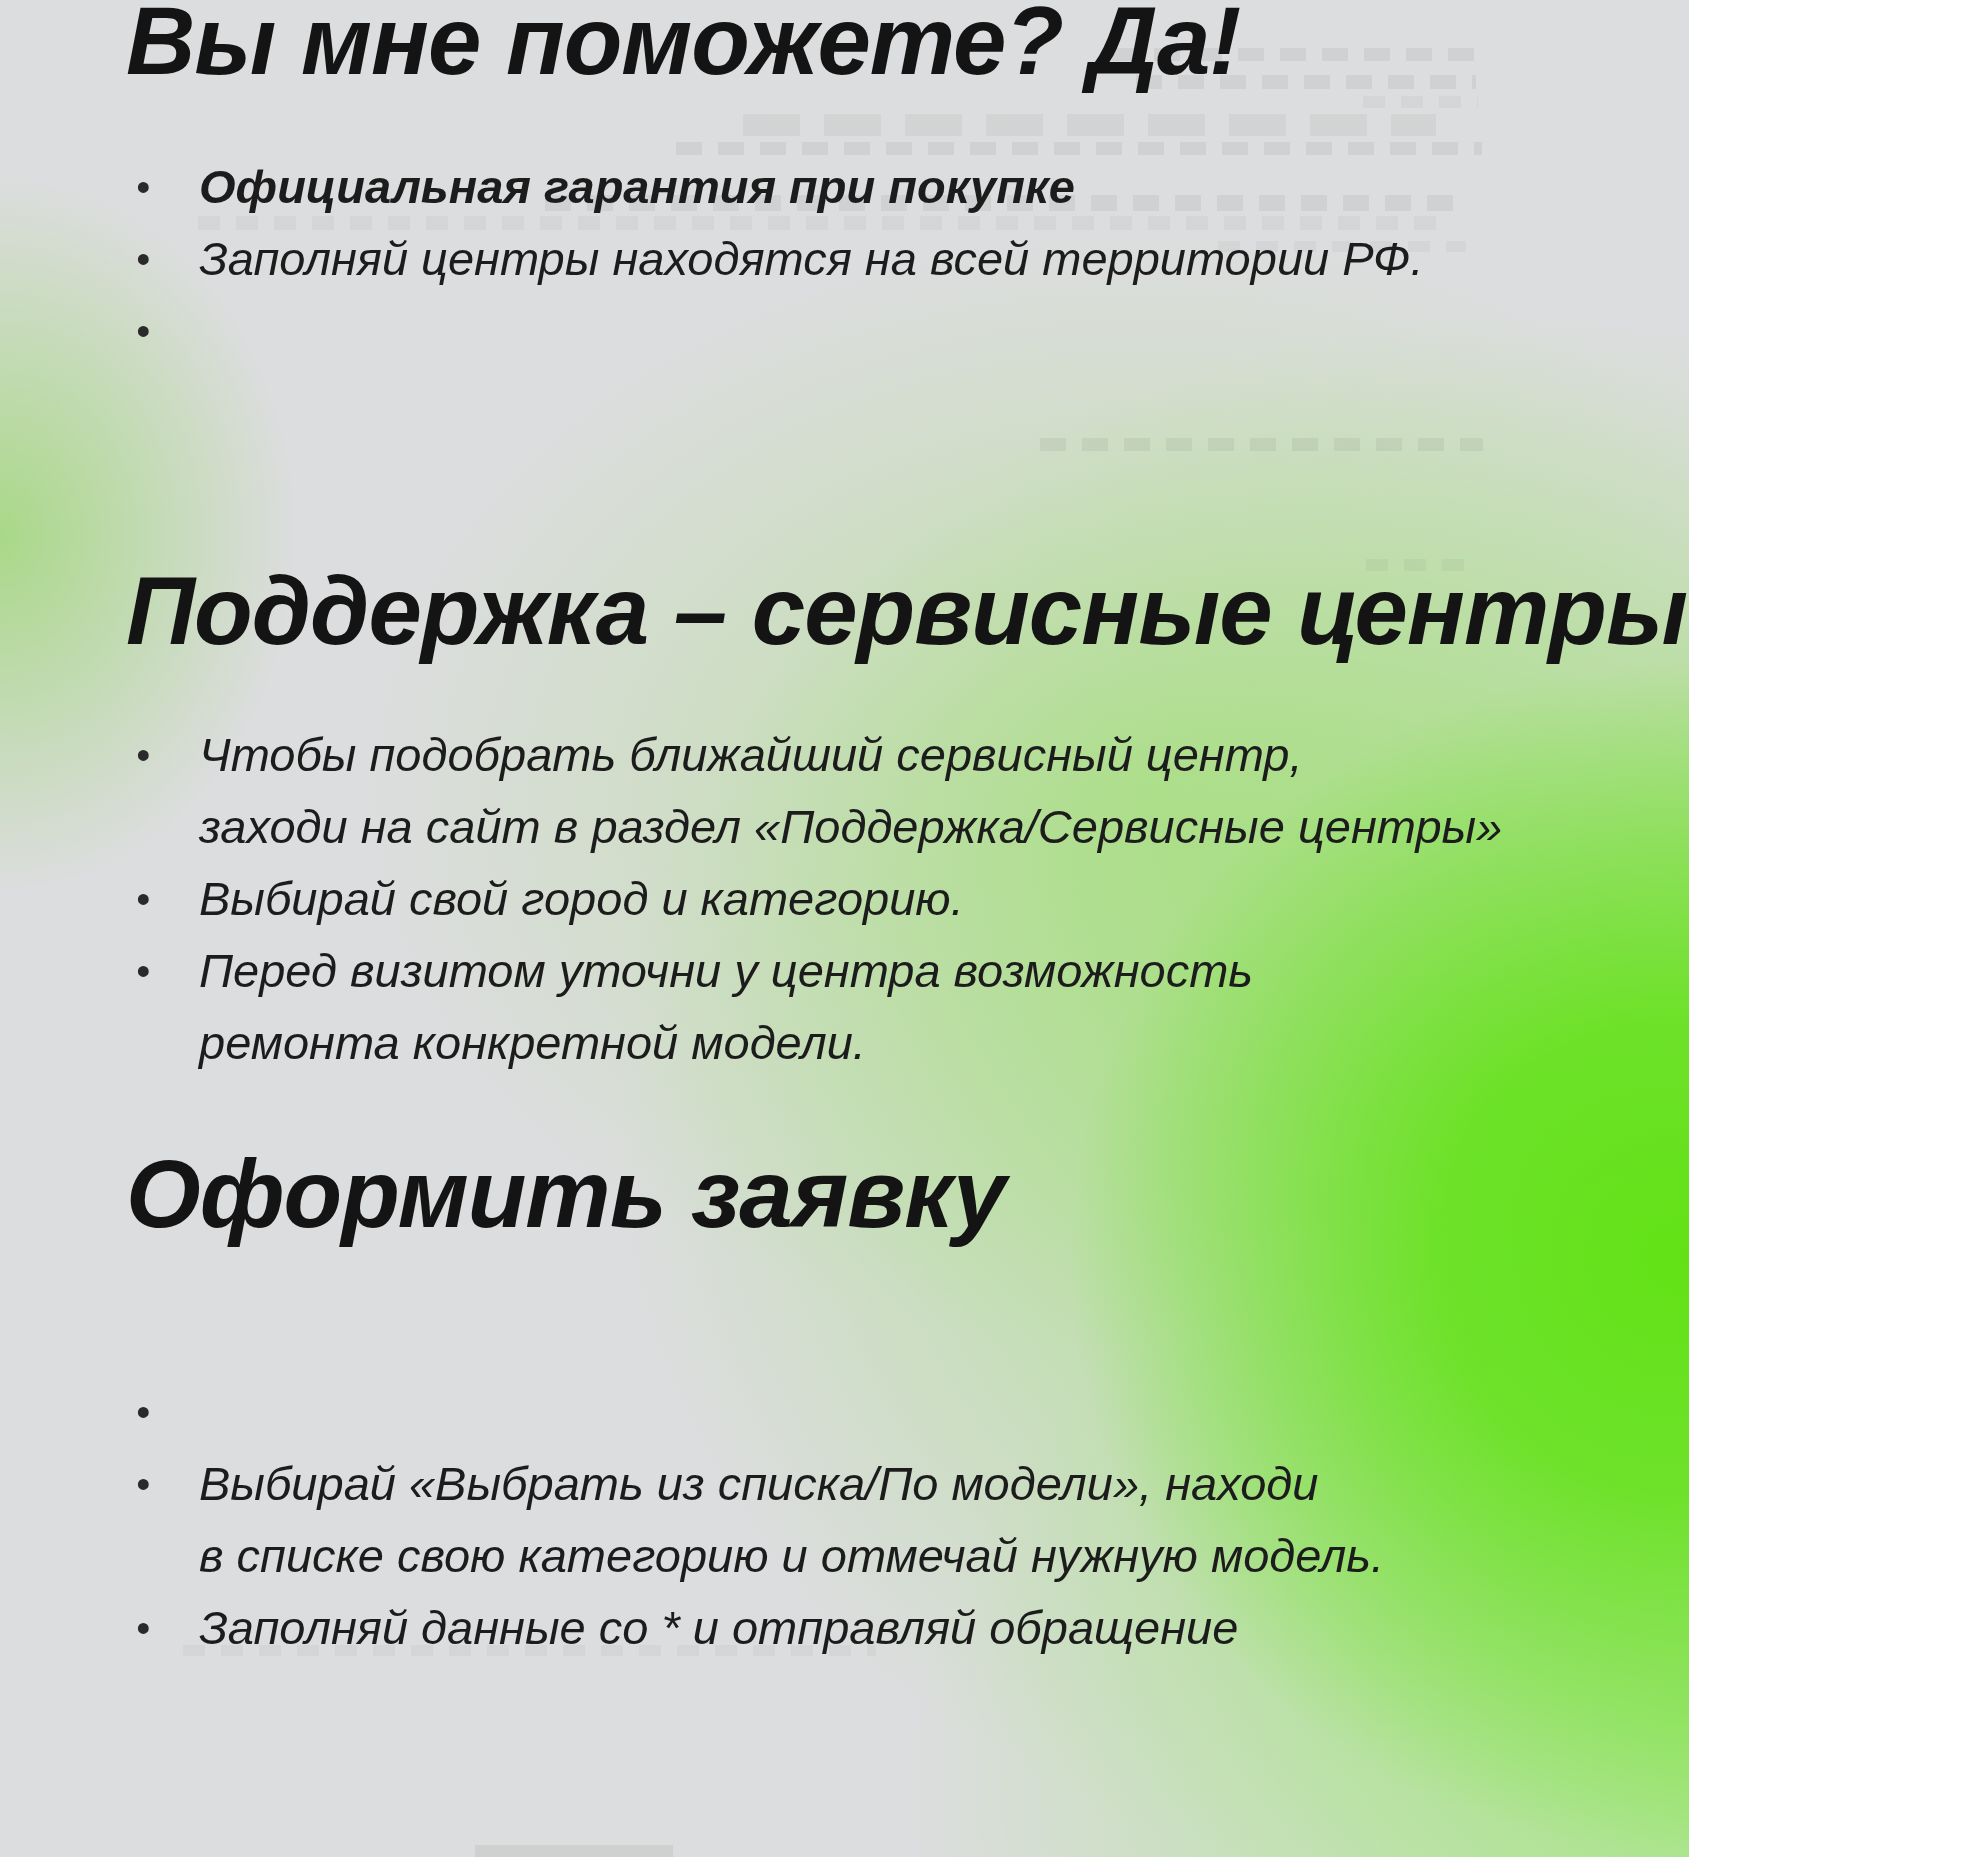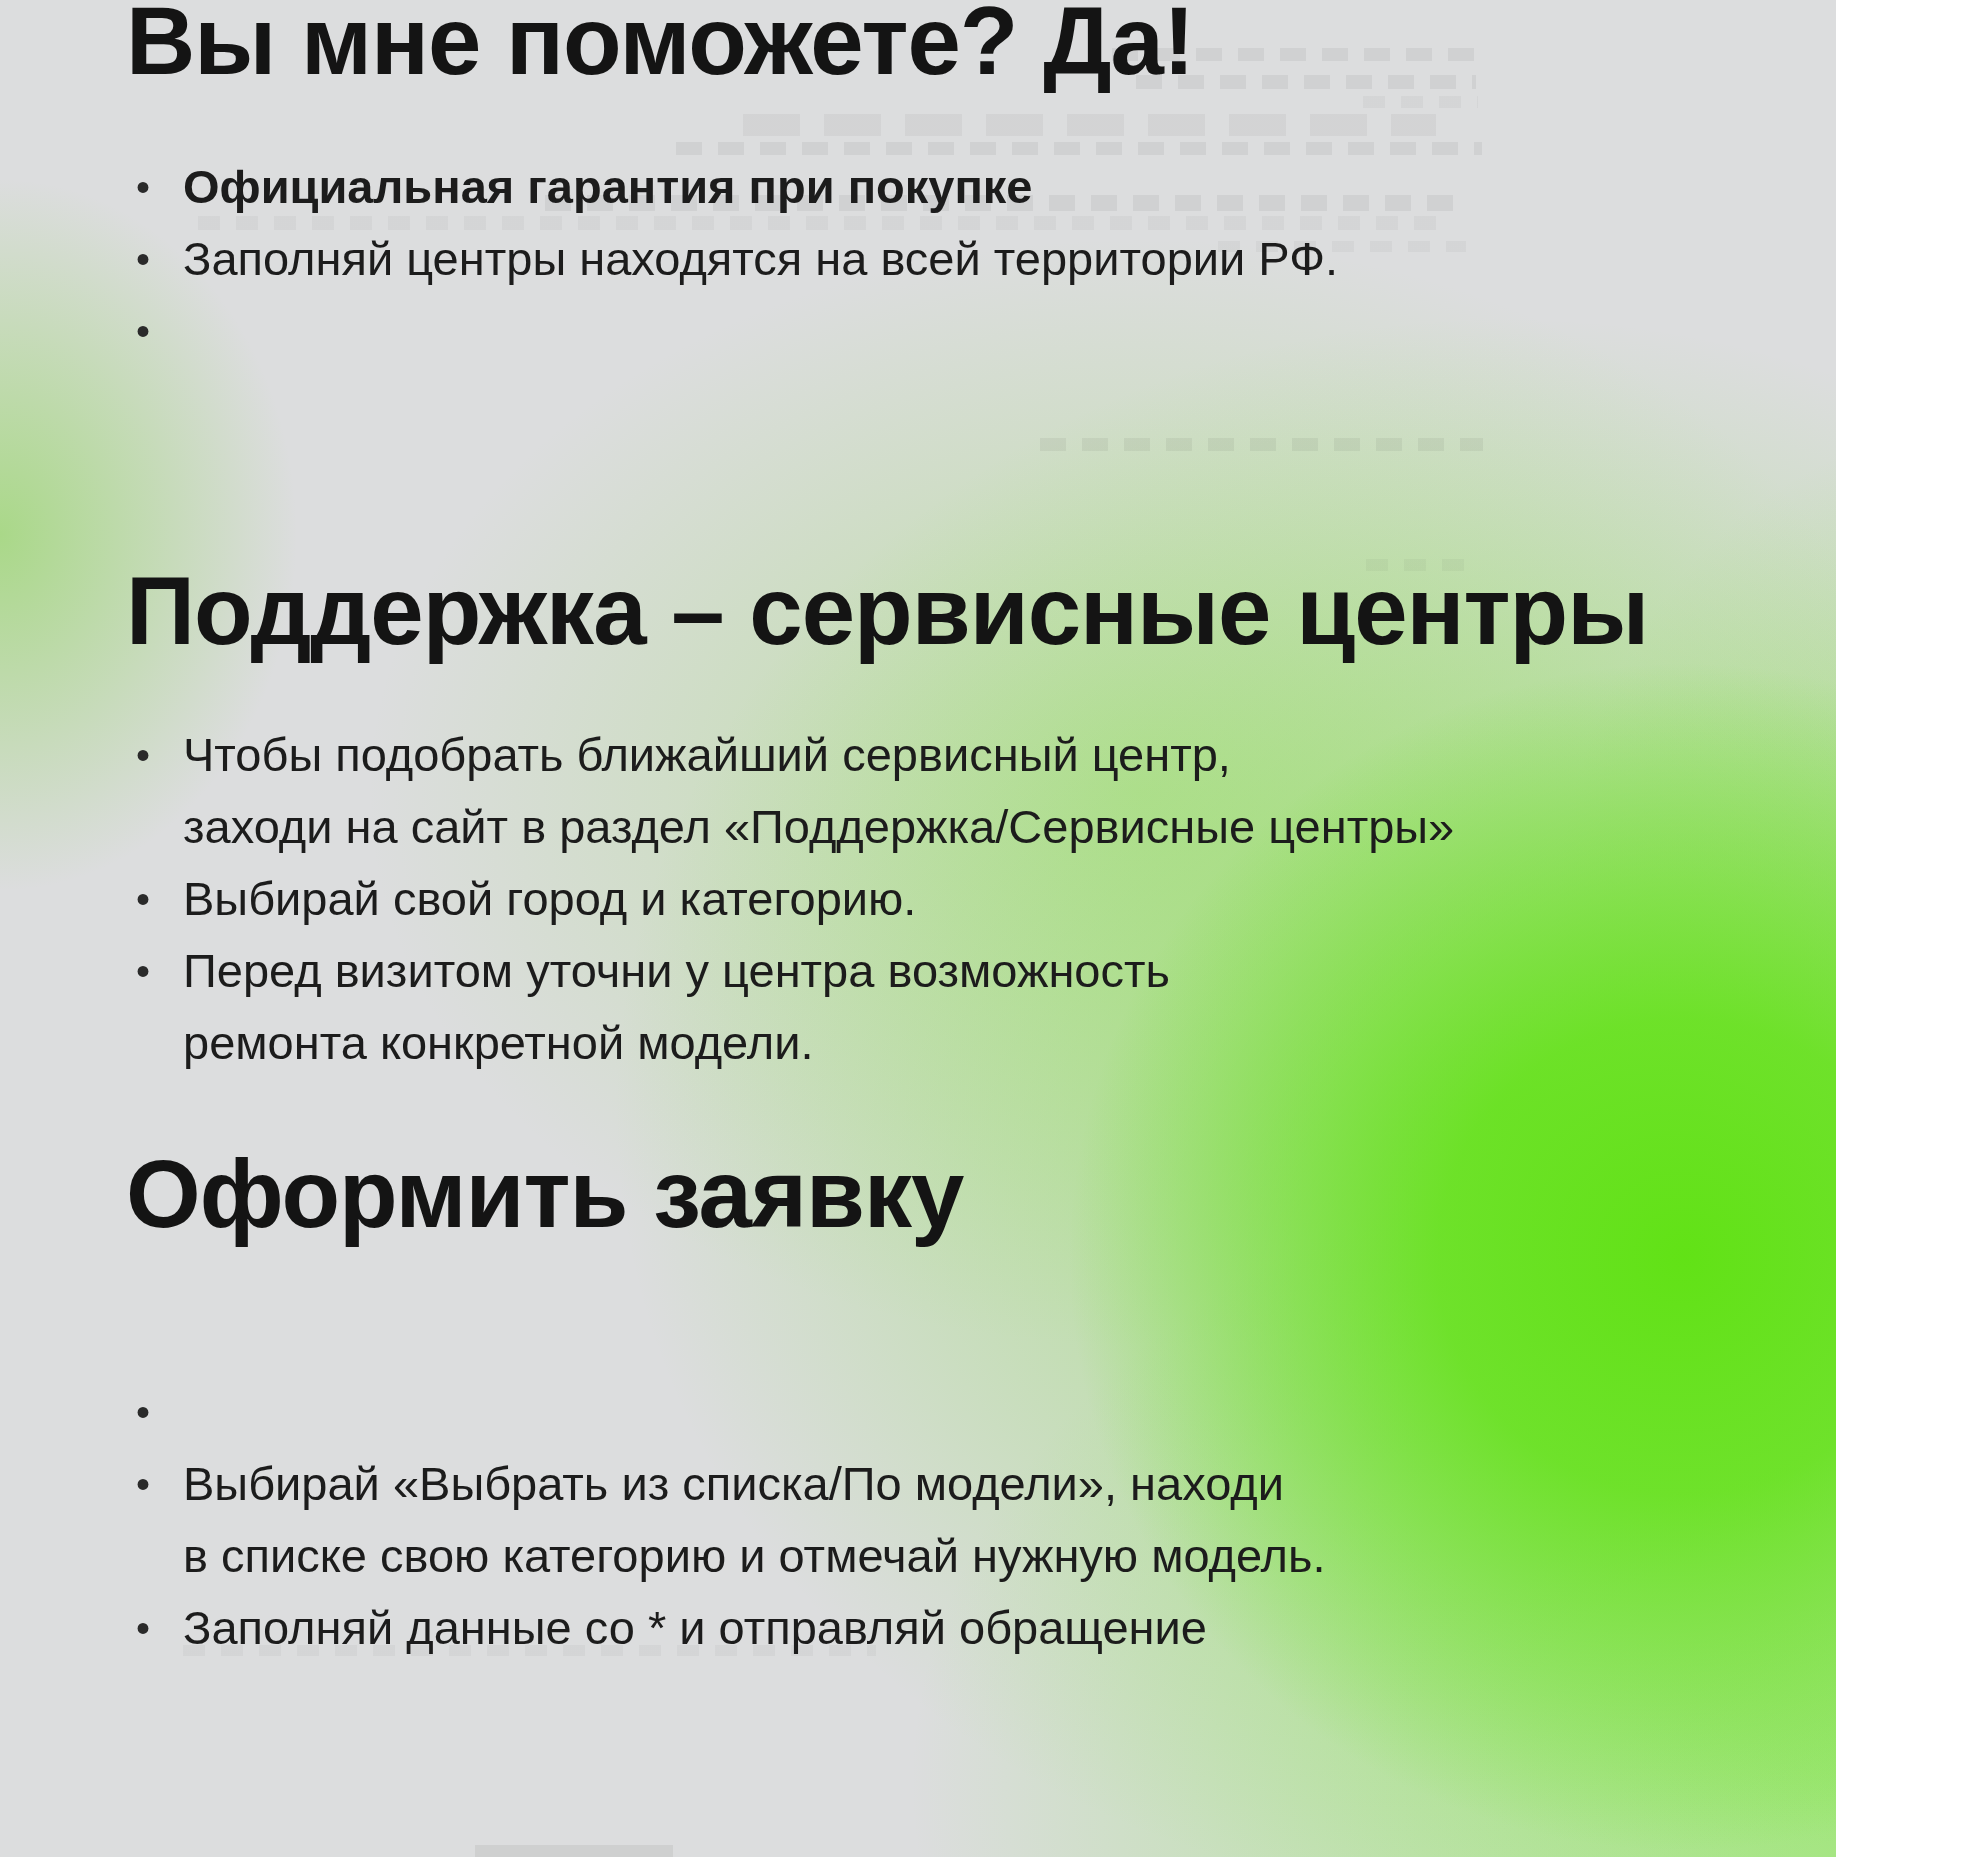--- a/index.html
+++ b/index.html
@@ -1,29 +1,30 @@
 <!DOCTYPE html>
 <html lang="ru"><head>
 <meta charset="utf-8">
 <style>
   html,body{margin:0;padding:0;}
   #canvas{
     position:relative;
-    width:1836px;
+    width:1689px;
     height:1857px;
     overflow:hidden;
     font-family:"Liberation Sans","DejaVu Sans",sans-serif;
     background-color:#dcddde;
     background-image:
       radial-gradient(ellipse 614px 594px at 1683px 1257px, rgba(95,226,18,0.97) 0%, rgba(95,226,18,0.80) 40%, rgba(95,226,18,0) 100%),
       radial-gradient(ellipse 891px 792px at 1505px 1109px, rgba(126,224,62,0.60) 0%, rgba(126,224,62,0) 100%),
       radial-gradient(ellipse 970px 673px at 1881px 1782px, rgba(150,232,105,0.88) 0%, rgba(150,232,105,0) 100%),
       radial-gradient(ellipse 772px 554px at 1139px 792px, rgba(158,222,108,0.50) 0%, rgba(158,222,108,0) 100%),
       radial-gradient(ellipse 297px 356px at 0px 535px, rgba(148,214,100,0.70) 0%, rgba(148,214,100,0) 100%),
       radial-gradient(ellipse 426px 515px at 1980px 941px, rgba(140,225,80,0.45) 0%, rgba(140,225,80,0) 100%);
+    font-style: italic;
   }
   .heading{
     position:absolute;
     left:126px;
     margin:0;
     font-size:96px;
     line-height:110px;
     font-weight:700;
     letter-spacing:-1px;
     color:#141414;
@@ -55,20 +56,21 @@
     flex:0 0 54px;
     text-align:left;
     padding-left:7px;
     box-sizing:border-box;
     font-size:40px;
     line-height:72px;
     color:#2a2a2a;
   }
   .item-text{
     white-space:pre-line;
+    margin-left:16px;
   }
   .emphasis .item-text{
     font-weight:700;
   }
   
   .ghost{
     position:absolute;
     background:repeating-linear-gradient(90deg, rgba(0,0,0,0.055) 0 26px, rgba(0,0,0,0) 26px 42px);
   }
   .ghost.blocks{

